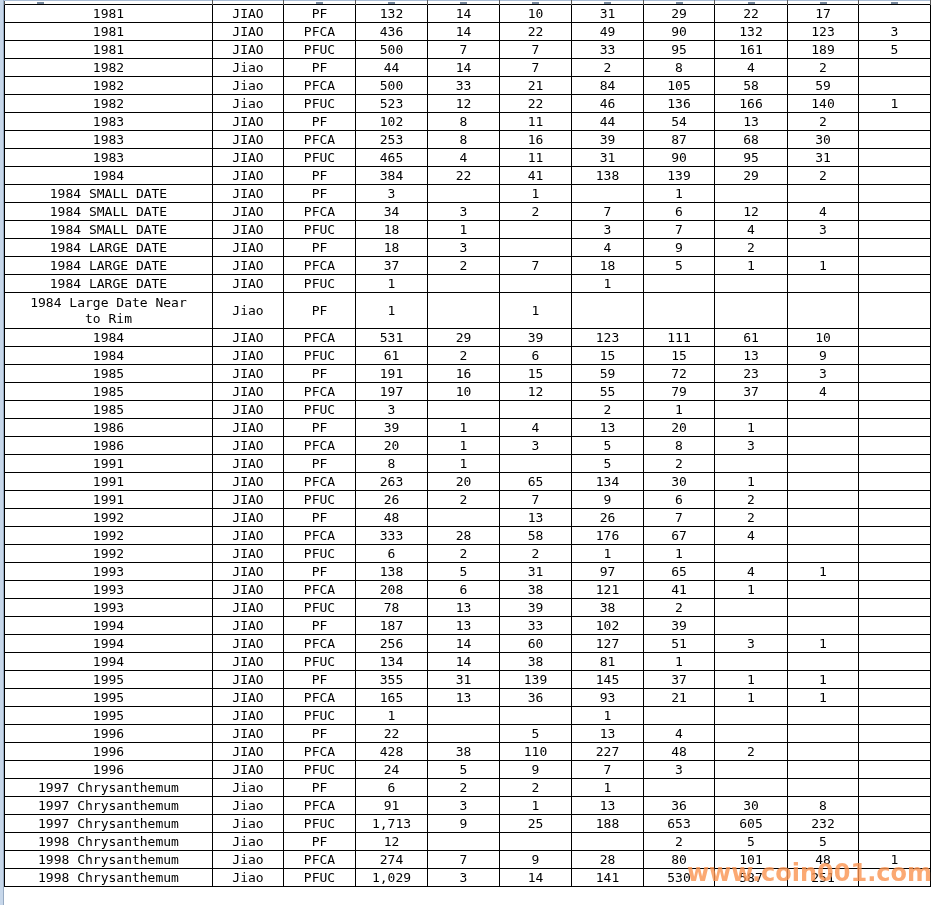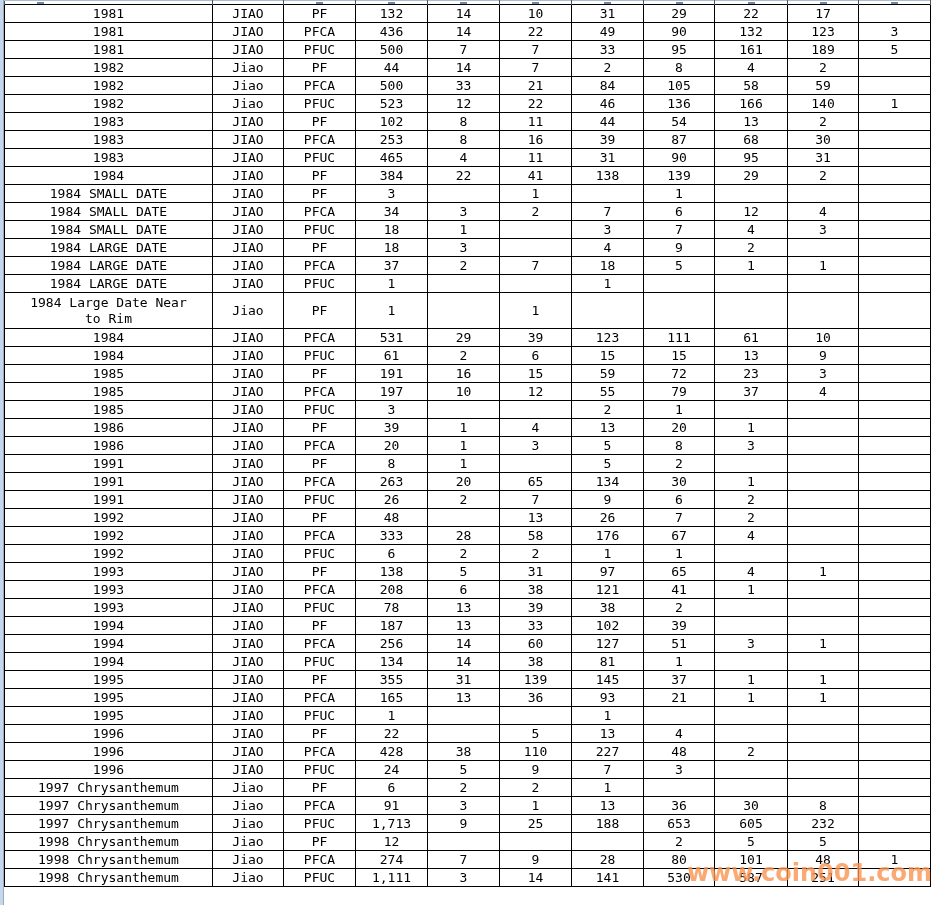--- a/index.html
+++ b/index.html
@@ -711,21 +711,21 @@
         <td>28</td>
         <td>80</td>
         <td>101</td>
         <td>48</td>
         <td>1</td>
       </tr>
       <tr>
         <td class="yearcell">1998 Chrysanthemum</td>
         <td>Jiao</td>
         <td>PFUC</td>
-        <td>1,111</td>
+        <td>1,029</td>
         <td>3</td>
         <td>14</td>
         <td>141</td>
         <td>530</td>
         <td>587</td>
         <td>251</td>
         <td></td>
       </tr>
     </tbody>
 </table>

